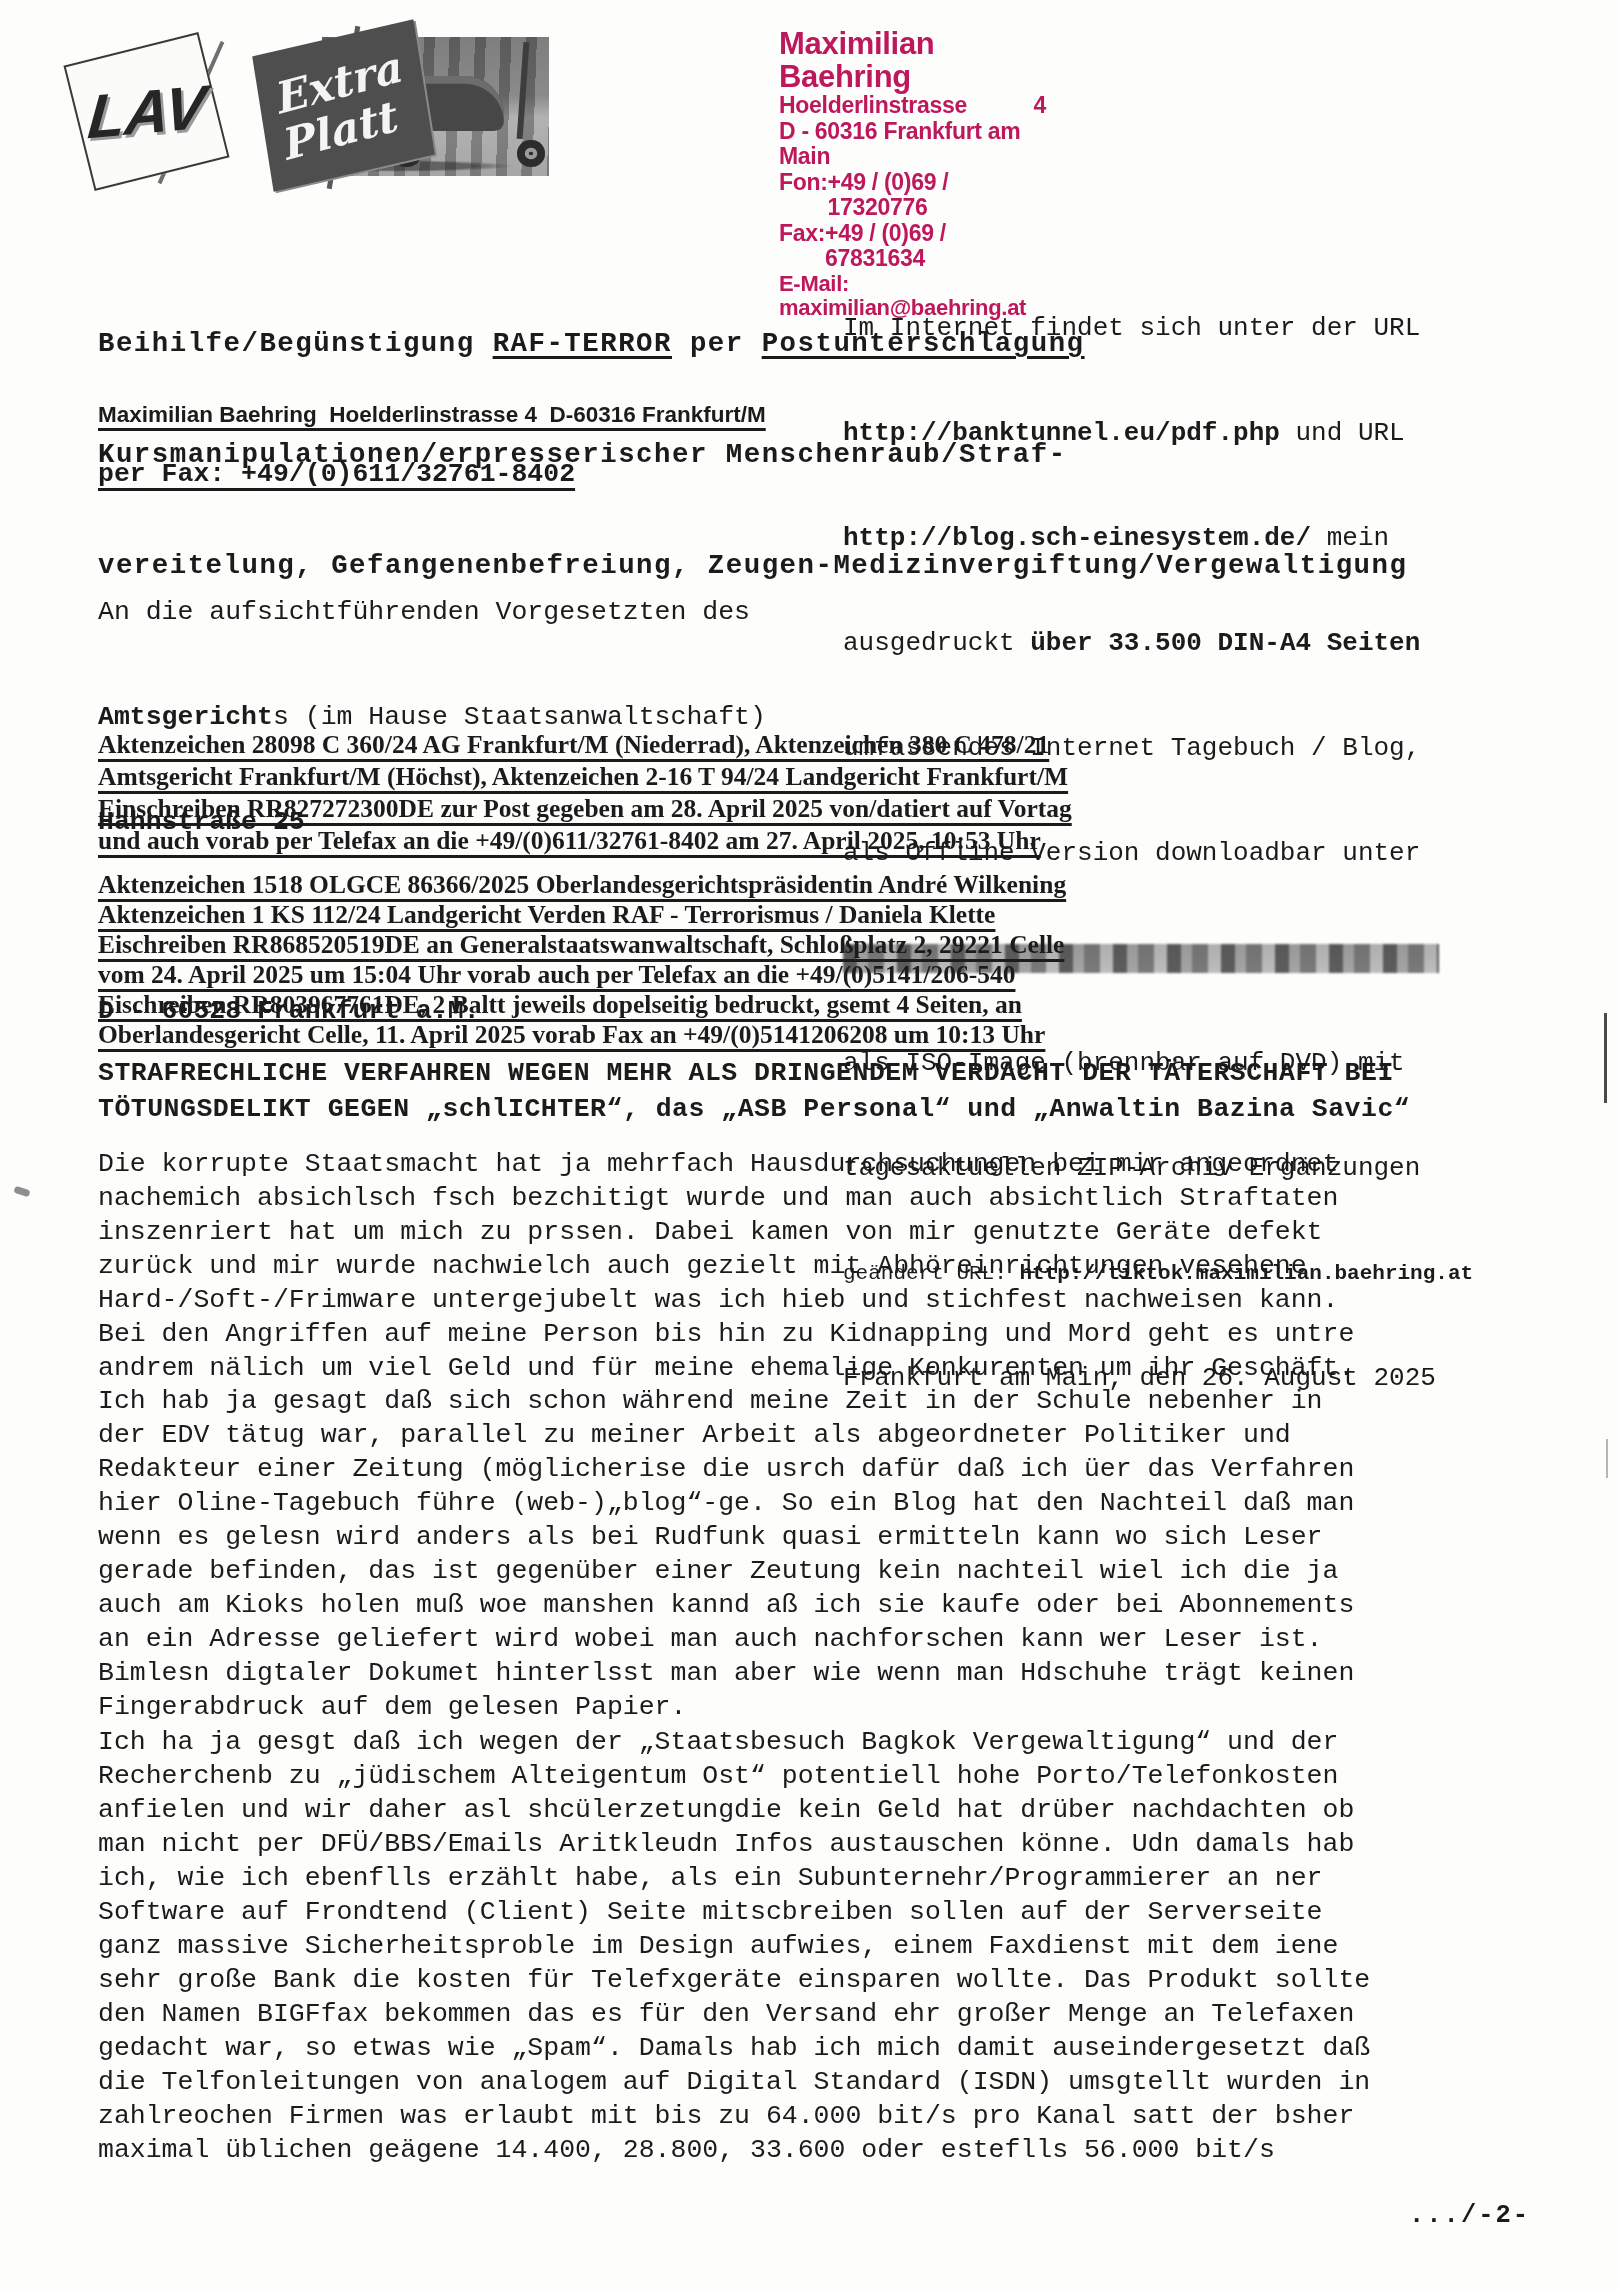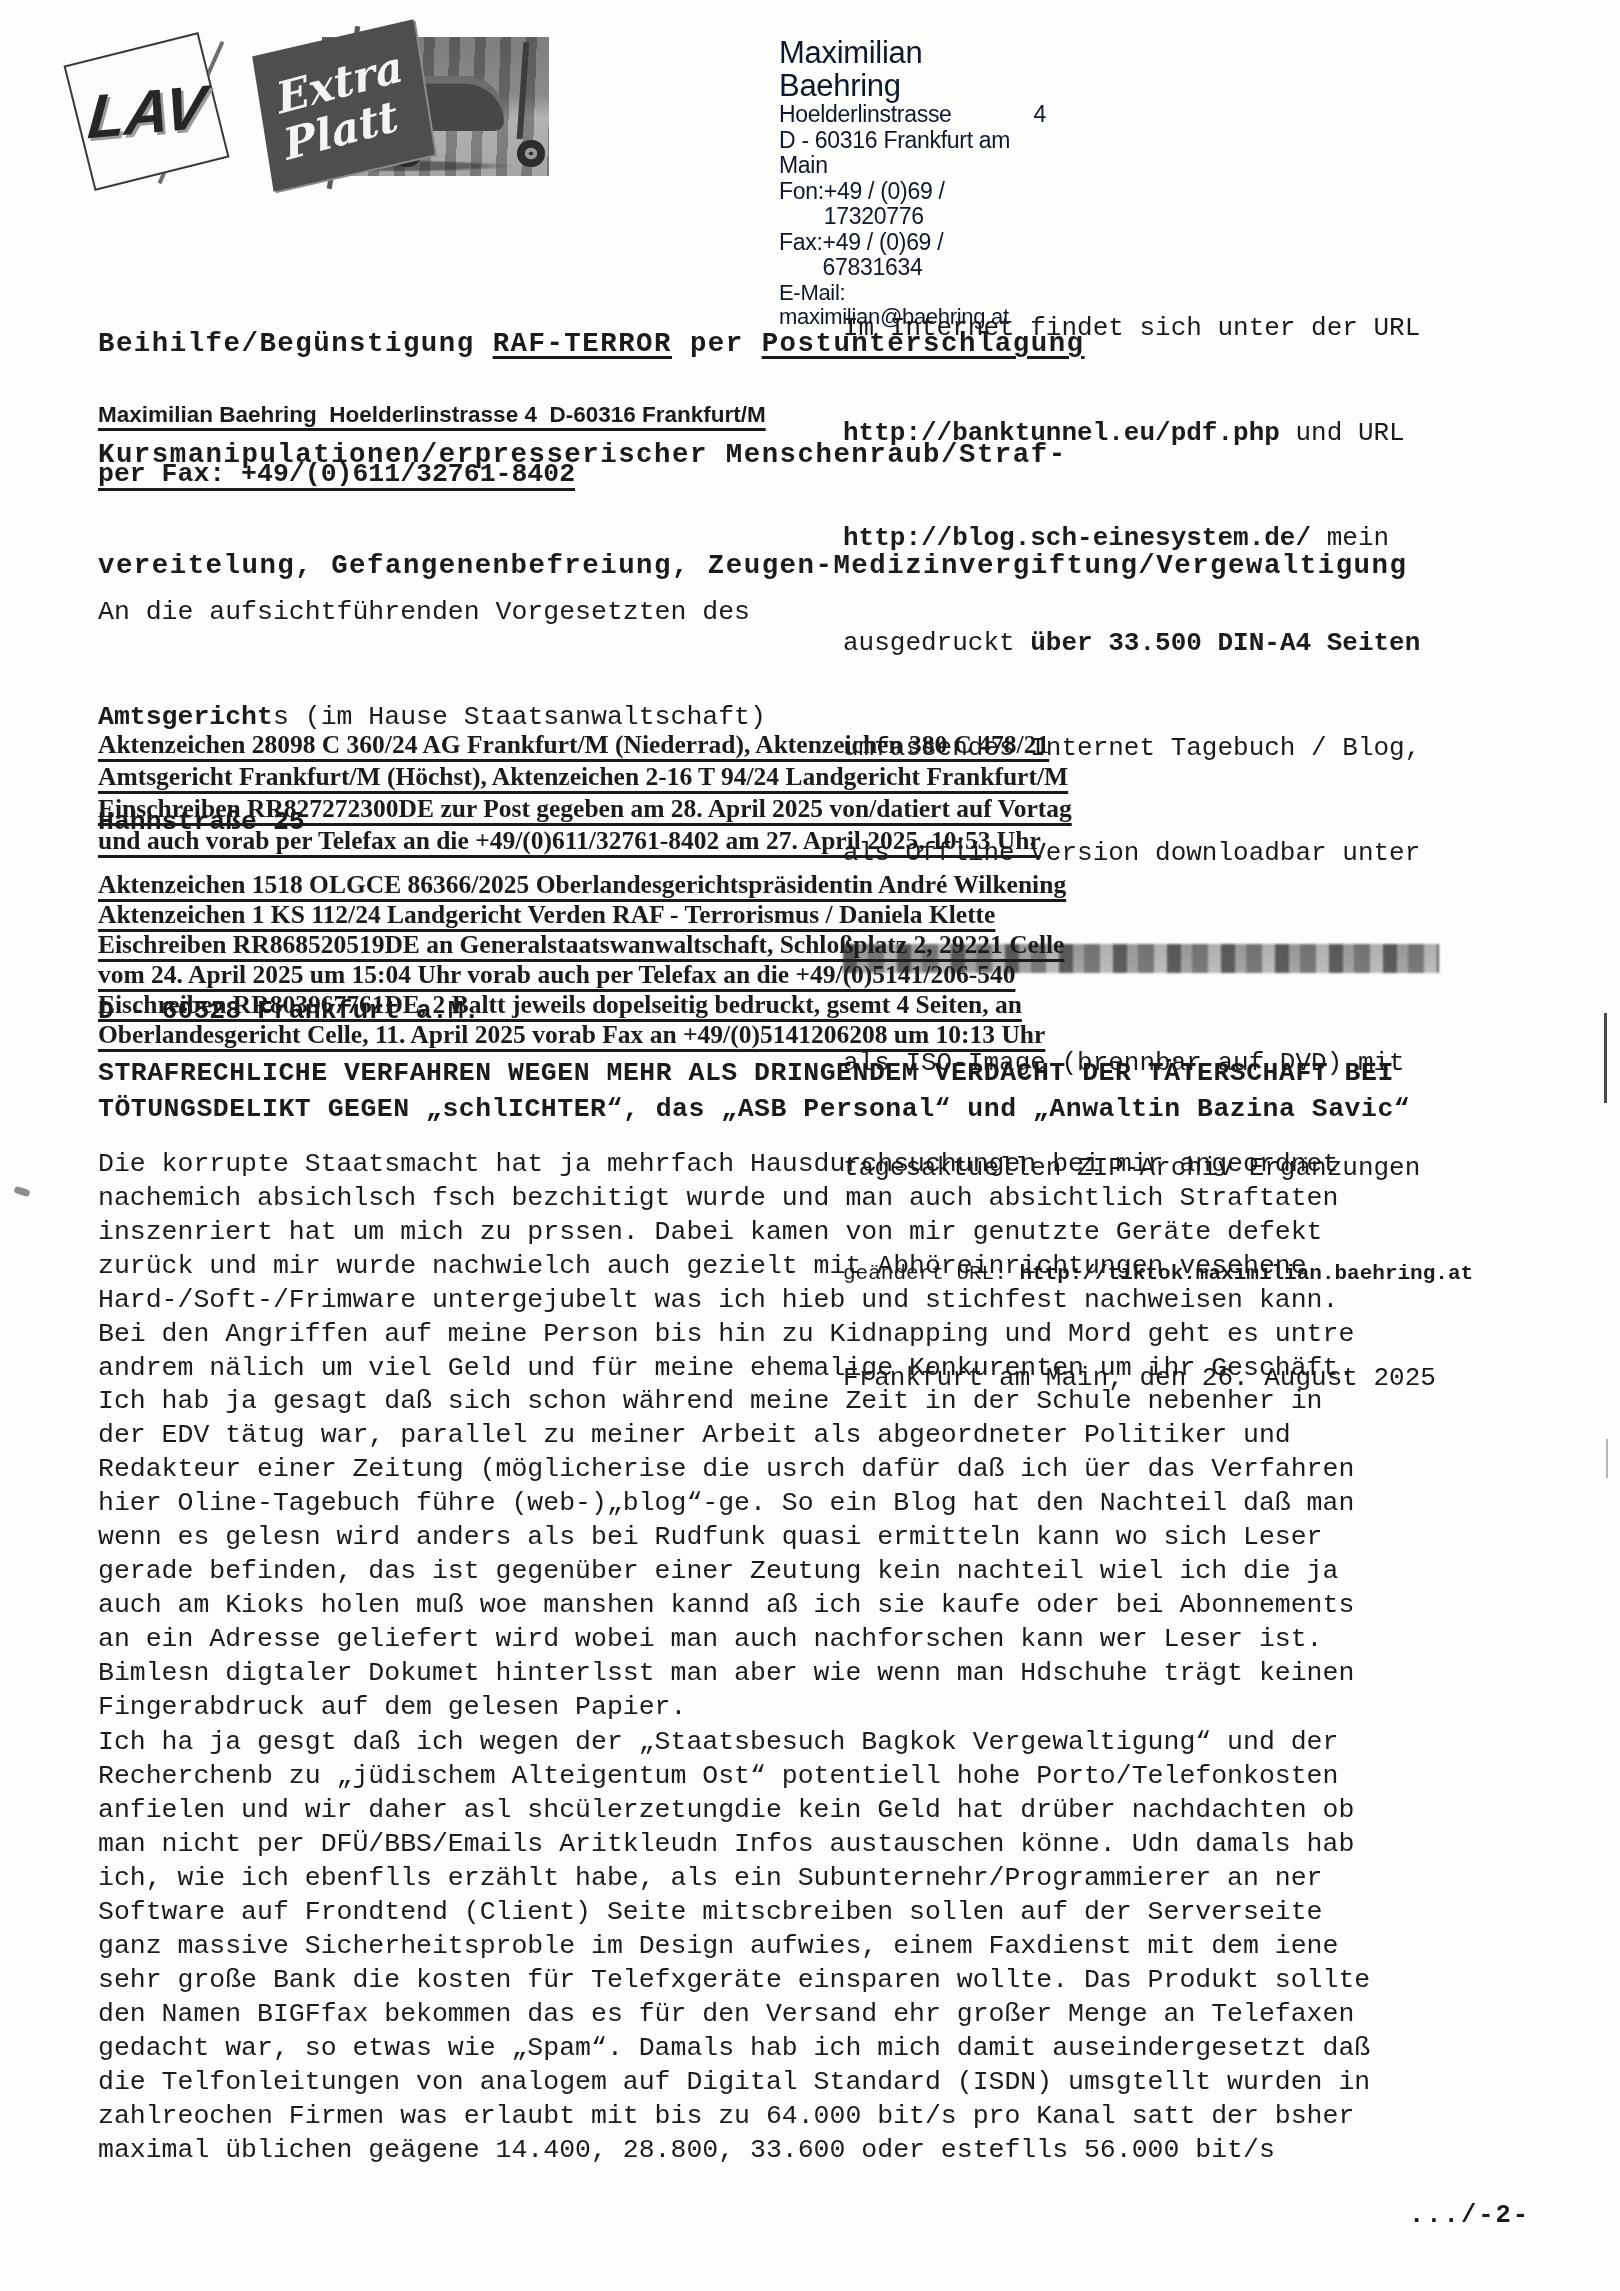--- a/index.html
+++ b/index.html
@@ -29,22 +29,22 @@
   .car{position:absolute;left:24%;top:28%;width:56%;height:40%;background:#474747;
        border-radius:25.5px 39px 9.8px 9.8px;box-shadow:inset 0 7.8px 0 #6d6d6d;}
   .wheel{position:absolute;bottom:6%;width:33px;height:33px;border-radius:50%;background:#2c2c2c;
          box-shadow:inset 0 0 0 7.8px #2c2c2c, inset 0 0 0 11.8px #9b9b9b;}
   .w1{left:30%;} .w2{left:86%;width:27.4px;height:27.4px;}
   .debris{position:absolute;left:6%;bottom:2%;width:88%;height:10%;background:
           radial-gradient(ellipse at 30% 50%,rgba(40,40,40,.55) 0 40%,transparent 60%);}
   .mast{position:absolute;right:10%;top:4%;width:5.9px;height:70%;background:#3d3d3d;transform:rotate(4deg);}
 
   
-  .contact{position:absolute;left:779px;top:36px;width:267px;font-family:"Liberation Sans",sans-serif;
-           font-weight:normal;color:#0f172a;letter-spacing:-0.3px;}
+  .contact{position:absolute;left:779px;top:27px;width:267px;font-family:"Liberation Sans",sans-serif;
+           font-weight:bold;color:#be185d;letter-spacing:-0.3px;}
   .contact .name{font-size:31px;line-height:33px;}
   .contact .row{display:flex;justify-content:space-between;font-size:23px;line-height:25.5px;}
   .contact .email{font-size:22px;line-height:24.5px;}
 
   
   .heading{position:absolute;left:98px;top:251px;font-weight:bold;font-size:27.4px;line-height:37px;
            letter-spacing:1.5px;white-space:pre;}
 
   
   .sender{position:absolute;left:98px;top:402px;font-family:"Liberation Sans",sans-serif;font-weight:bold;

